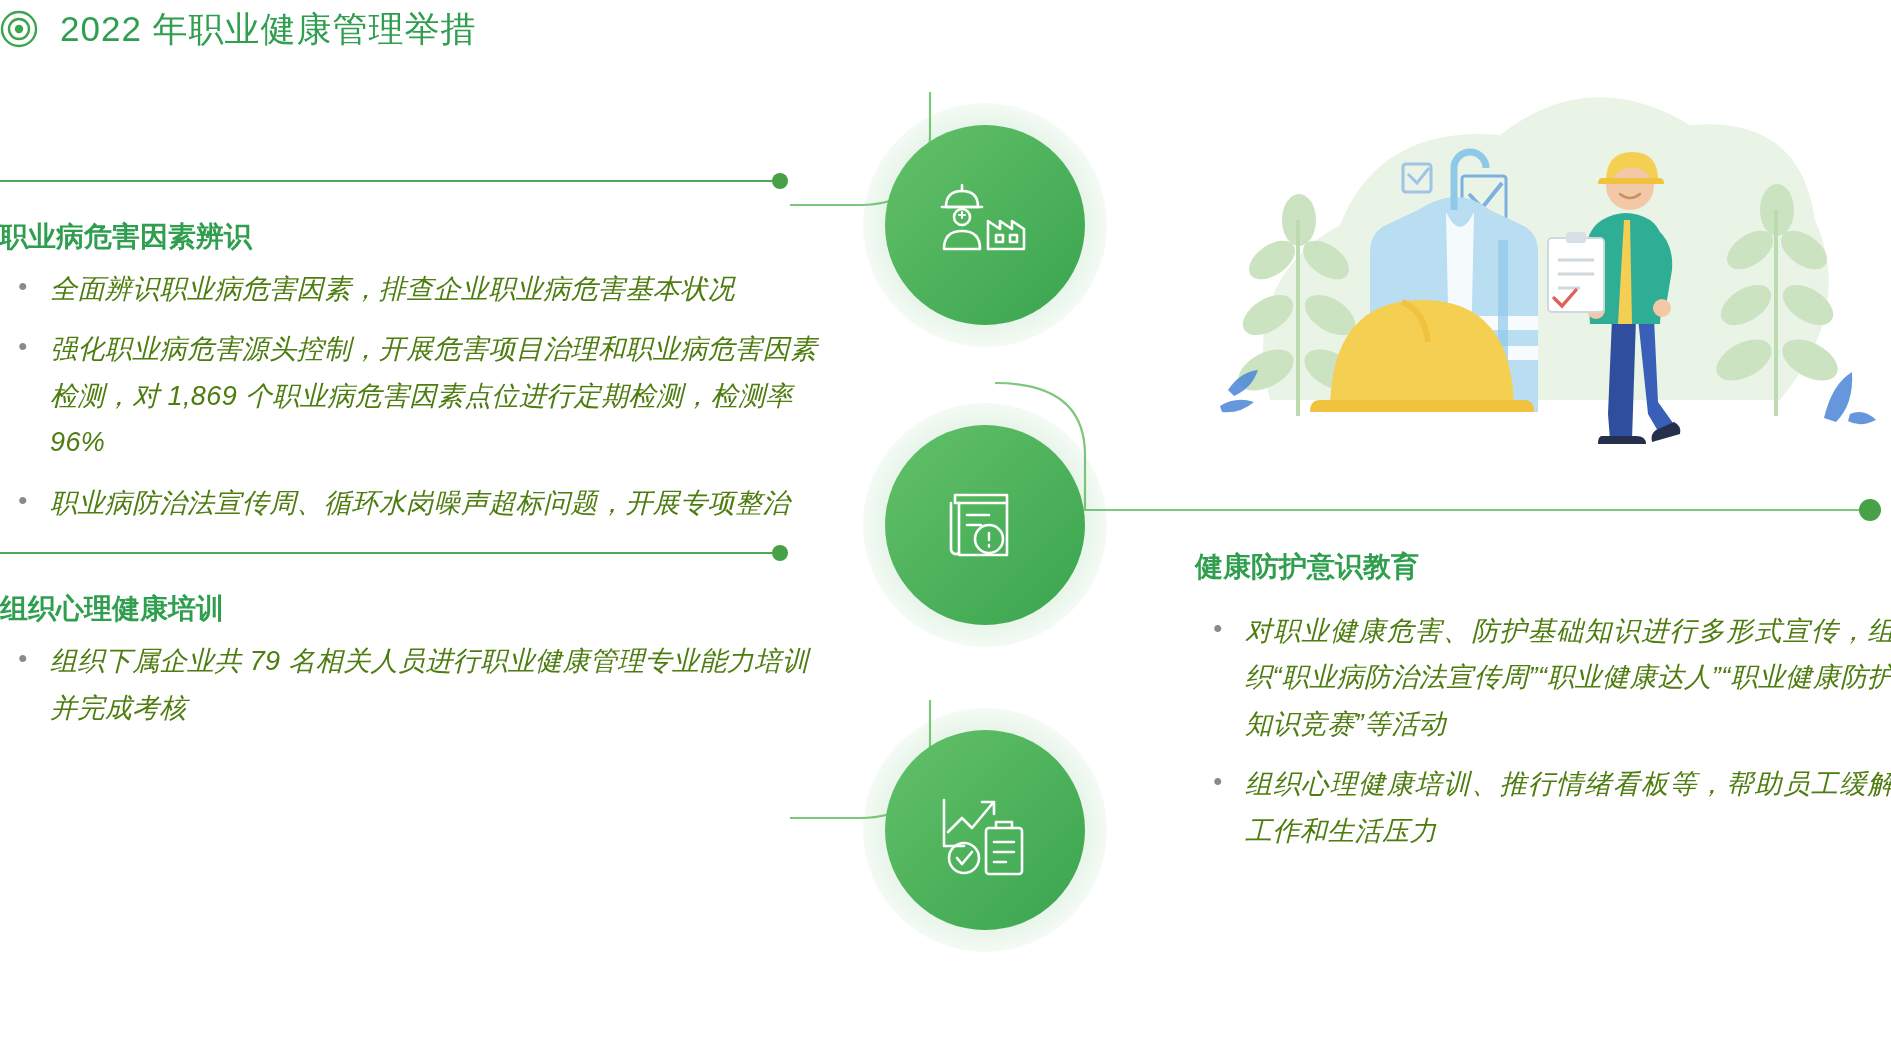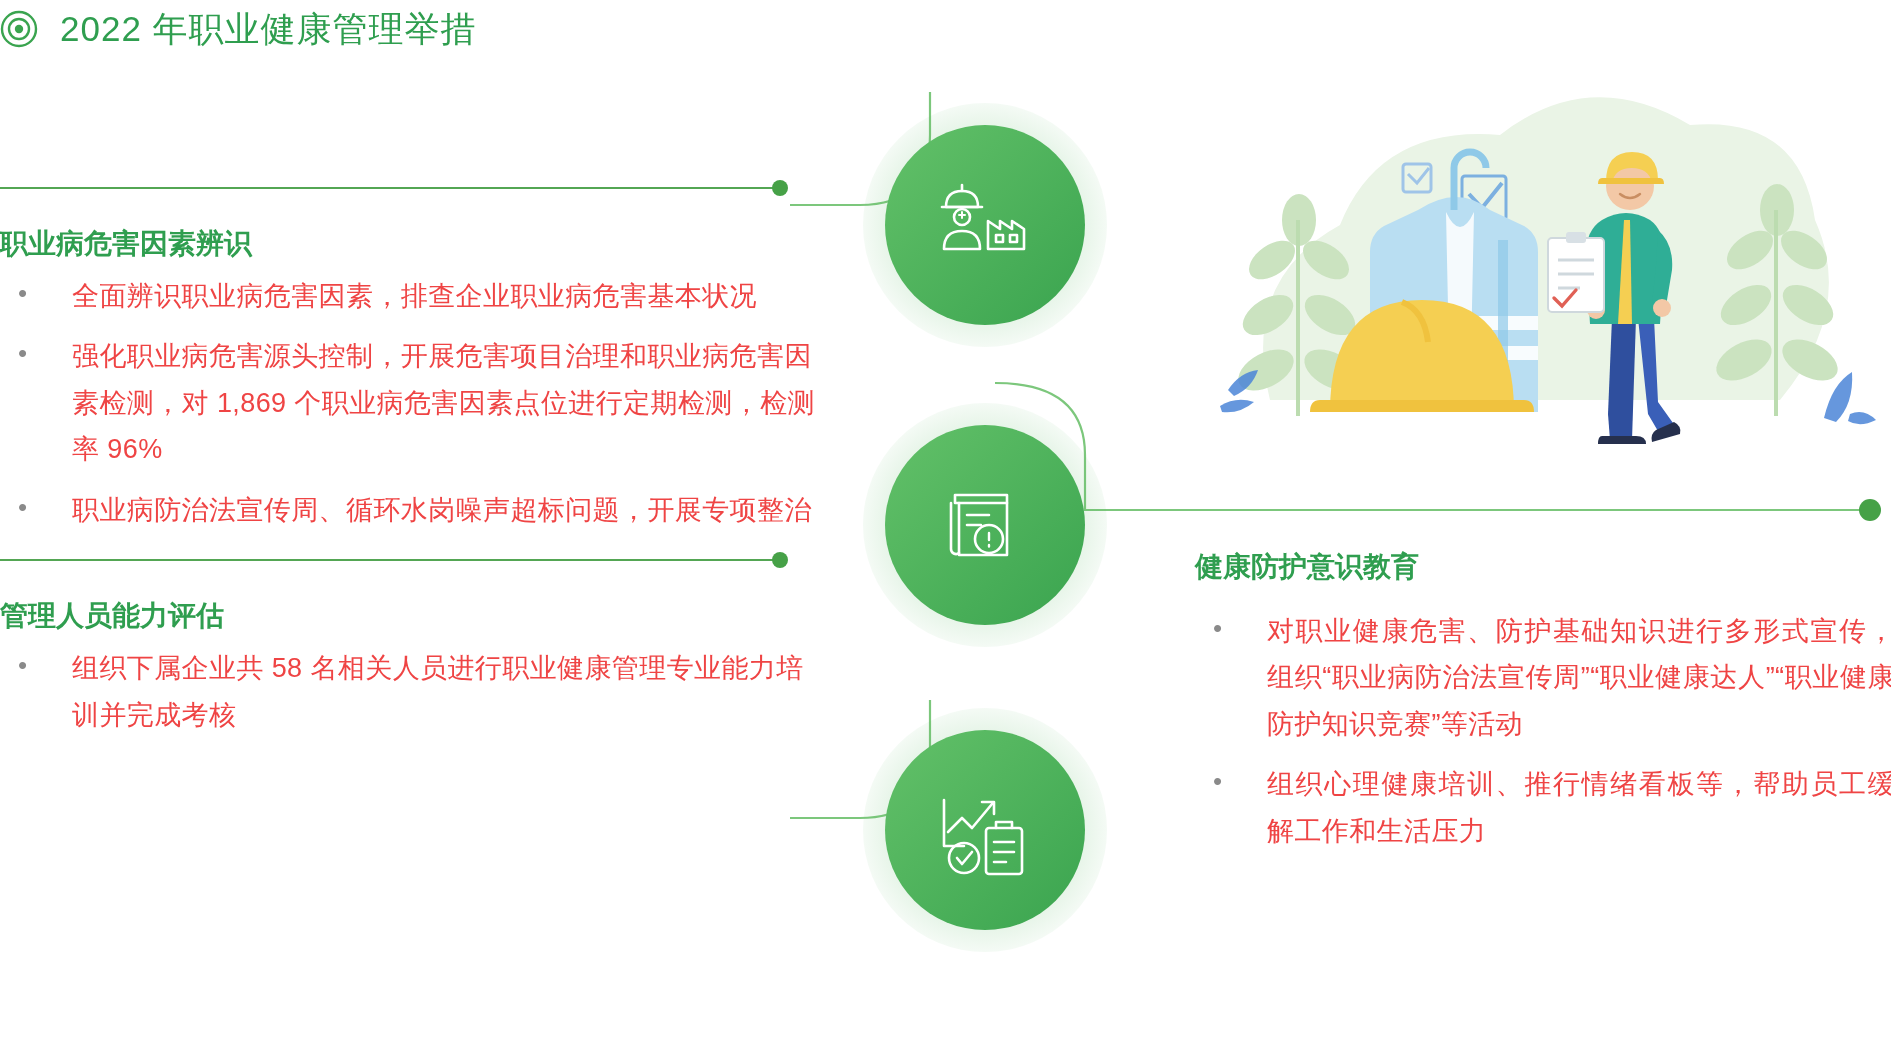--- a/index.html
+++ b/index.html
@@ -37,21 +37,21 @@
     font-weight: normal;
     color: #2f9e4f;
     letter-spacing: 1px;
     white-space: nowrap;
   }
 
   
   .left-col {
     position: absolute;
     left: 0px;
-    top: 187px;
+    top: 180px;
     width: 830px;
   }
   .rule {
     height: 2px;
     background: #53a653;
     width: 780px;
     position: relative;
   }
   .rule::after {
     content: "";
@@ -70,26 +70,27 @@
     margin-top: 36px;
     margin-bottom: 10px;
   }
   ul.bullets {
     list-style: none;
     margin: 0;
     padding: 0;
   }
   ul.bullets li {
     position: relative;
-    padding-left: 72px;
+    padding-left: 50px;
     font-size: 27px;
     line-height: 1.72;
-    color: #ef4444;
+    color: #4d7c0f;
     margin-bottom: 14px;
     letter-spacing: 0.4px;
+    font-style: italic;
   }
   ul.bullets li::before {
     content: "•";
     position: absolute;
     left: 18px;
     top: -2px;
     color: #8a8a8a;
     font-size: 26px;
   }
 
@@ -346,24 +347,24 @@
   <div class="sec-head">职业病危害因素辨识</div>
 
   <ul class="bullets">
     <li>全面辨识职业病危害因素，排查企业职业病危害基本状况</li>
     <li>强化职业病危害源头控制，开展危害项目治理和职业病危害因素检测，对 1,869 个职业病危害因素点位进行定期检测，检测率 96%</li>
     <li>职业病防治法宣传周、循环水岗噪声超标问题，开展专项整治</li>
   </ul>
 
   <div class="rule" style="margin-top:26px;"></div>
 
-  <div class="sec-head">管理人员能力评估</div>
+  <div class="sec-head">组织心理健康培训</div>
 
   <ul class="bullets">
-    <li>组织下属企业共 58 名相关人员进行职业健康管理专业能力培训并完成考核</li>
+    <li>组织下属企业共 79 名相关人员进行职业健康管理专业能力培训并完成考核</li>
   </ul>
 </div>
 
 <div class="right-col">
   <div class="sec-head">健康防护意识教育</div>
 
   <ul class="bullets">
     <li>对职业健康危害、防护基础知识进行多形式宣传，组织“职业病防治法宣传周”“职业健康达人”“职业健康防护知识竞赛”等活动</li>
     <li>组织心理健康培训、推行情绪看板等，帮助员工缓解工作和生活压力</li>
   </ul>

